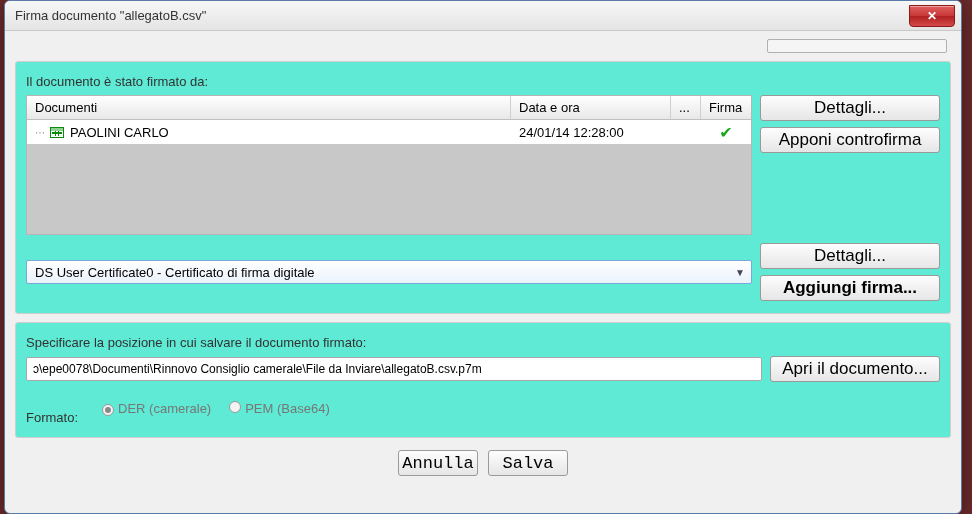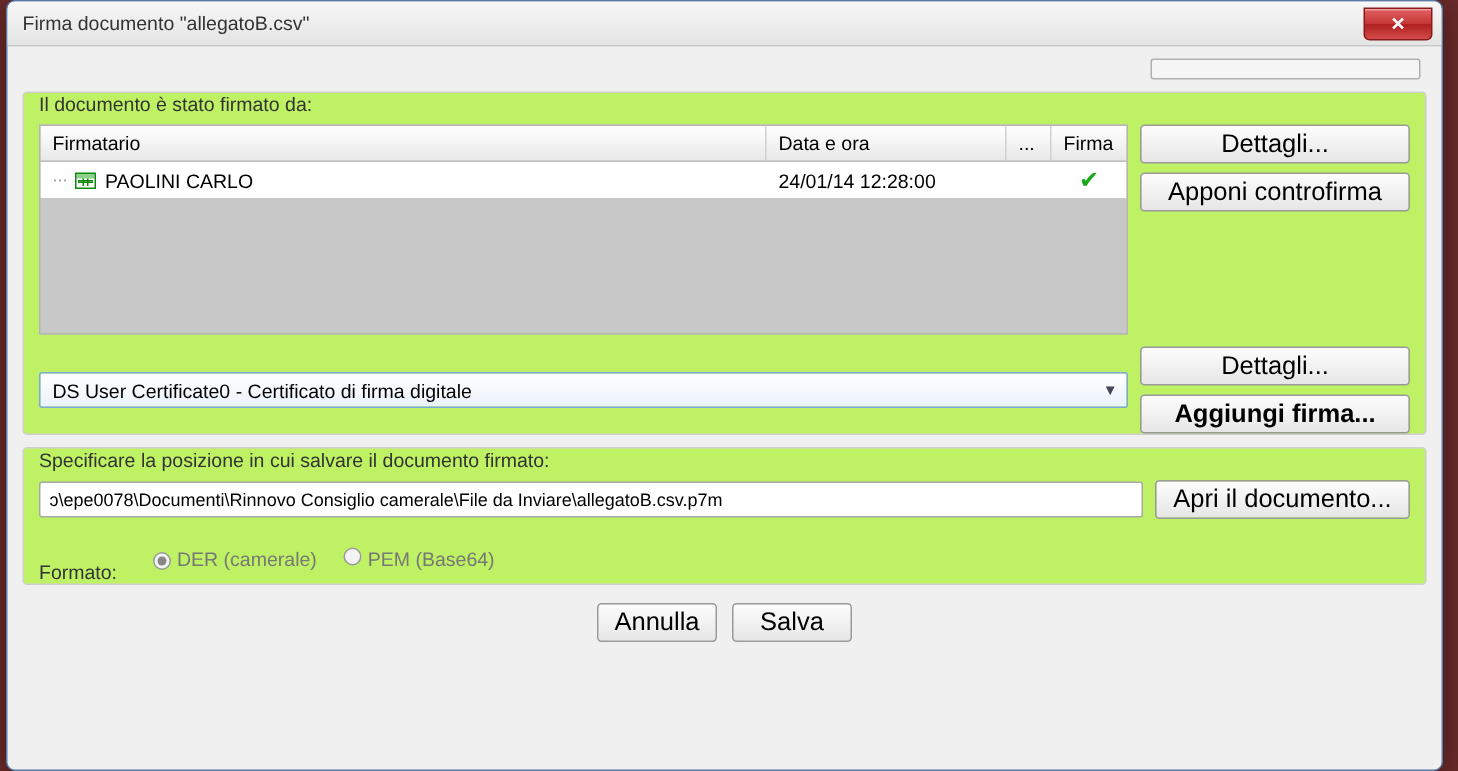--- a/index.html
+++ b/index.html
@@ -48,22 +48,22 @@
   .progress-wrap { display: flex; justify-content: flex-end; padding-right: 4px; }
   .progress {
     width: 180px; height: 14px;
     background: #f5f5f5;
     border: 1px solid #b0b0b0;
     border-radius: 2px;
   }
   .group {
     border: 1px solid #cfcfcf;
     border-radius: 3px;
-    background: #bef264;
-    padding: 0 10px;
+    background: #5eead4;
+    padding: 12px 10px;
   }
   .group-label { color: #333; margin-bottom: 6px; font-size: 13px;}
   .top-cols { display: flex; gap: 8px; }
   .table-wrap { flex: 1; }
   .table {
     border: 1px solid #b5b5b5;
     background: #c8c8c8;
     height: 140px;
     display: flex; flex-direction: column;
     overflow: hidden;
@@ -149,21 +149,21 @@
     border-radius:2px;
   }
   .radio-row{ display:flex; gap:18px; align-items:center; margin-top:10px; color:#777; font-size:13px;}
   .radio-row b{ color:#333; font-weight:normal; margin-right:6px;margin-top:18px;}
   .radio{
     width:12px;height:12px;border:1px solid #999;border-radius:50%;
     display:inline-flex;align-items:center;justify-content:center;margin-right:4px;
     background:#f3f3f3;
   }
   .radio.sel::after{content:"";width:6px;height:6px;border-radius:50%;background:#888;}
-  .bottom-btns{ display:flex; gap:10px; justify-content:center; padding:4px 0 8px;}
+  .bottom-btns{ display:flex; gap:10px; justify-content:center; padding:4px 0 8px;font-family:Liberation Mono, monospace;}
 </style>
 </head>
 <body>
 
 <div class="window">
   <div class="titlebar">
     <span class="title">Firma documento "allegatoB.csv"</span>
     <div class="close-btn">
       <span>✕</span>
     </div>
@@ -173,21 +173,21 @@
     <div class="progress-wrap">
       <div class="progress"></div>
     </div>
 
     <div class="group">
       <div class="group-label">Il documento è stato firmato da:</div>
       <div class="top-cols">
         <div class="table-wrap">
           <div class="table">
             <div class="thead">
-              <div class="th sig">Firmatario</div>
+              <div class="th sig">Documenti</div>
               <div class="th dt">Data e ora</div>
               <div class="th dots">...</div>
               <div class="th fir">Firma</div>
             </div>
             <div class="trow">
               <div class="td sig">
                 <span class="tree-dots">⋯</span>
                 <span class="sheet-icon"></span>
                 <span>PAOLINI CARLO</span>
               </div>

